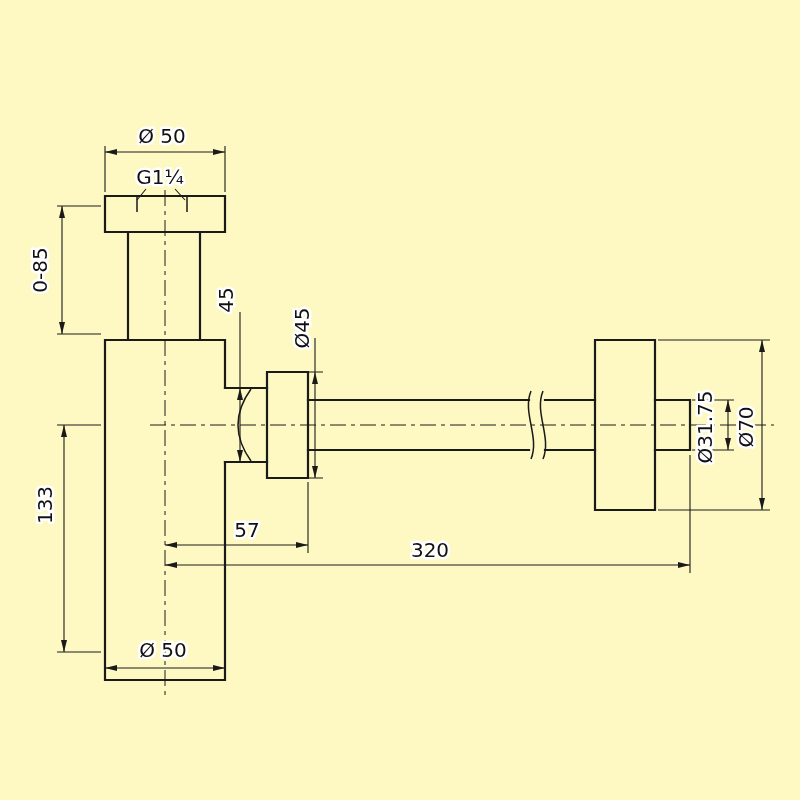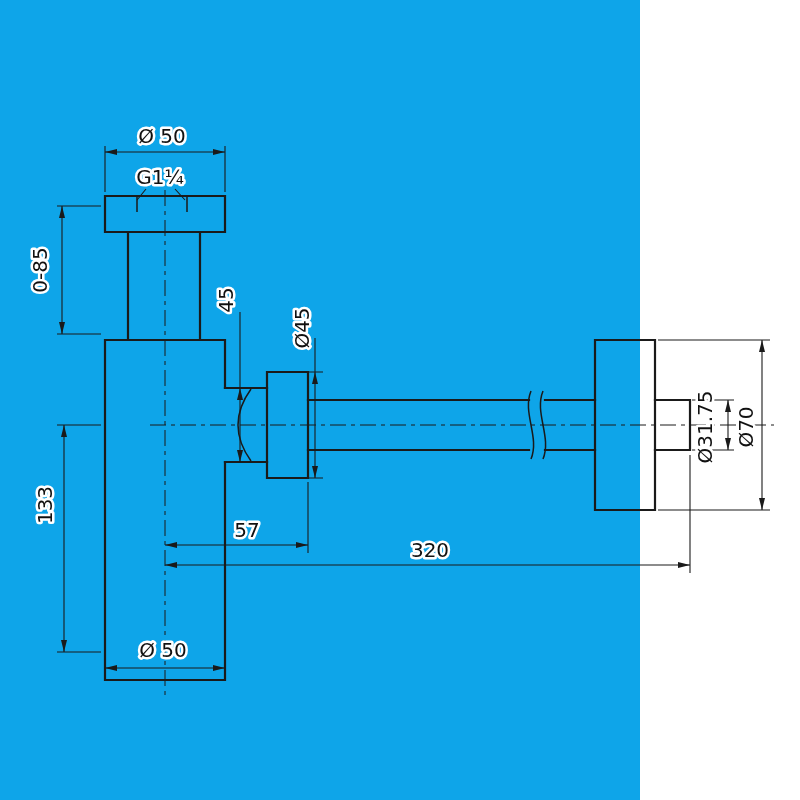--- a/index.html
+++ b/index.html
@@ -1,16 +1,16 @@
 <!DOCTYPE html>
 <html><head>
 <meta charset="utf-8">
 <style>
   html,body { margin:0; padding:0; background:#ffffff; }
-  .stage { width:640px; height:800px; background:#0ea5e9; position:relative; }
+  .stage { width:800px; height:800px; background:#fef9c3; position:relative; }
   .outline { stroke:#1a1a1a; stroke-width:2.2; fill:none; stroke-linecap:square; }
   .thin    { stroke:#1a1a1a; stroke-width:1.5; fill:none; }
   .dim     { stroke:#1a1a1a; stroke-width:1.1; fill:none; }
   .cl      { stroke:#1a1a1a; stroke-width:1;   fill:none; stroke-dasharray:16 5 4 5; }
   text.dim-label {
     font-family:"DejaVu Sans","Liberation Sans",sans-serif;
     font-size:20px; fill:#111111;
     paint-order:stroke; stroke:#ffffff; stroke-width:5px; stroke-linejoin:round;
   }
 </style>

